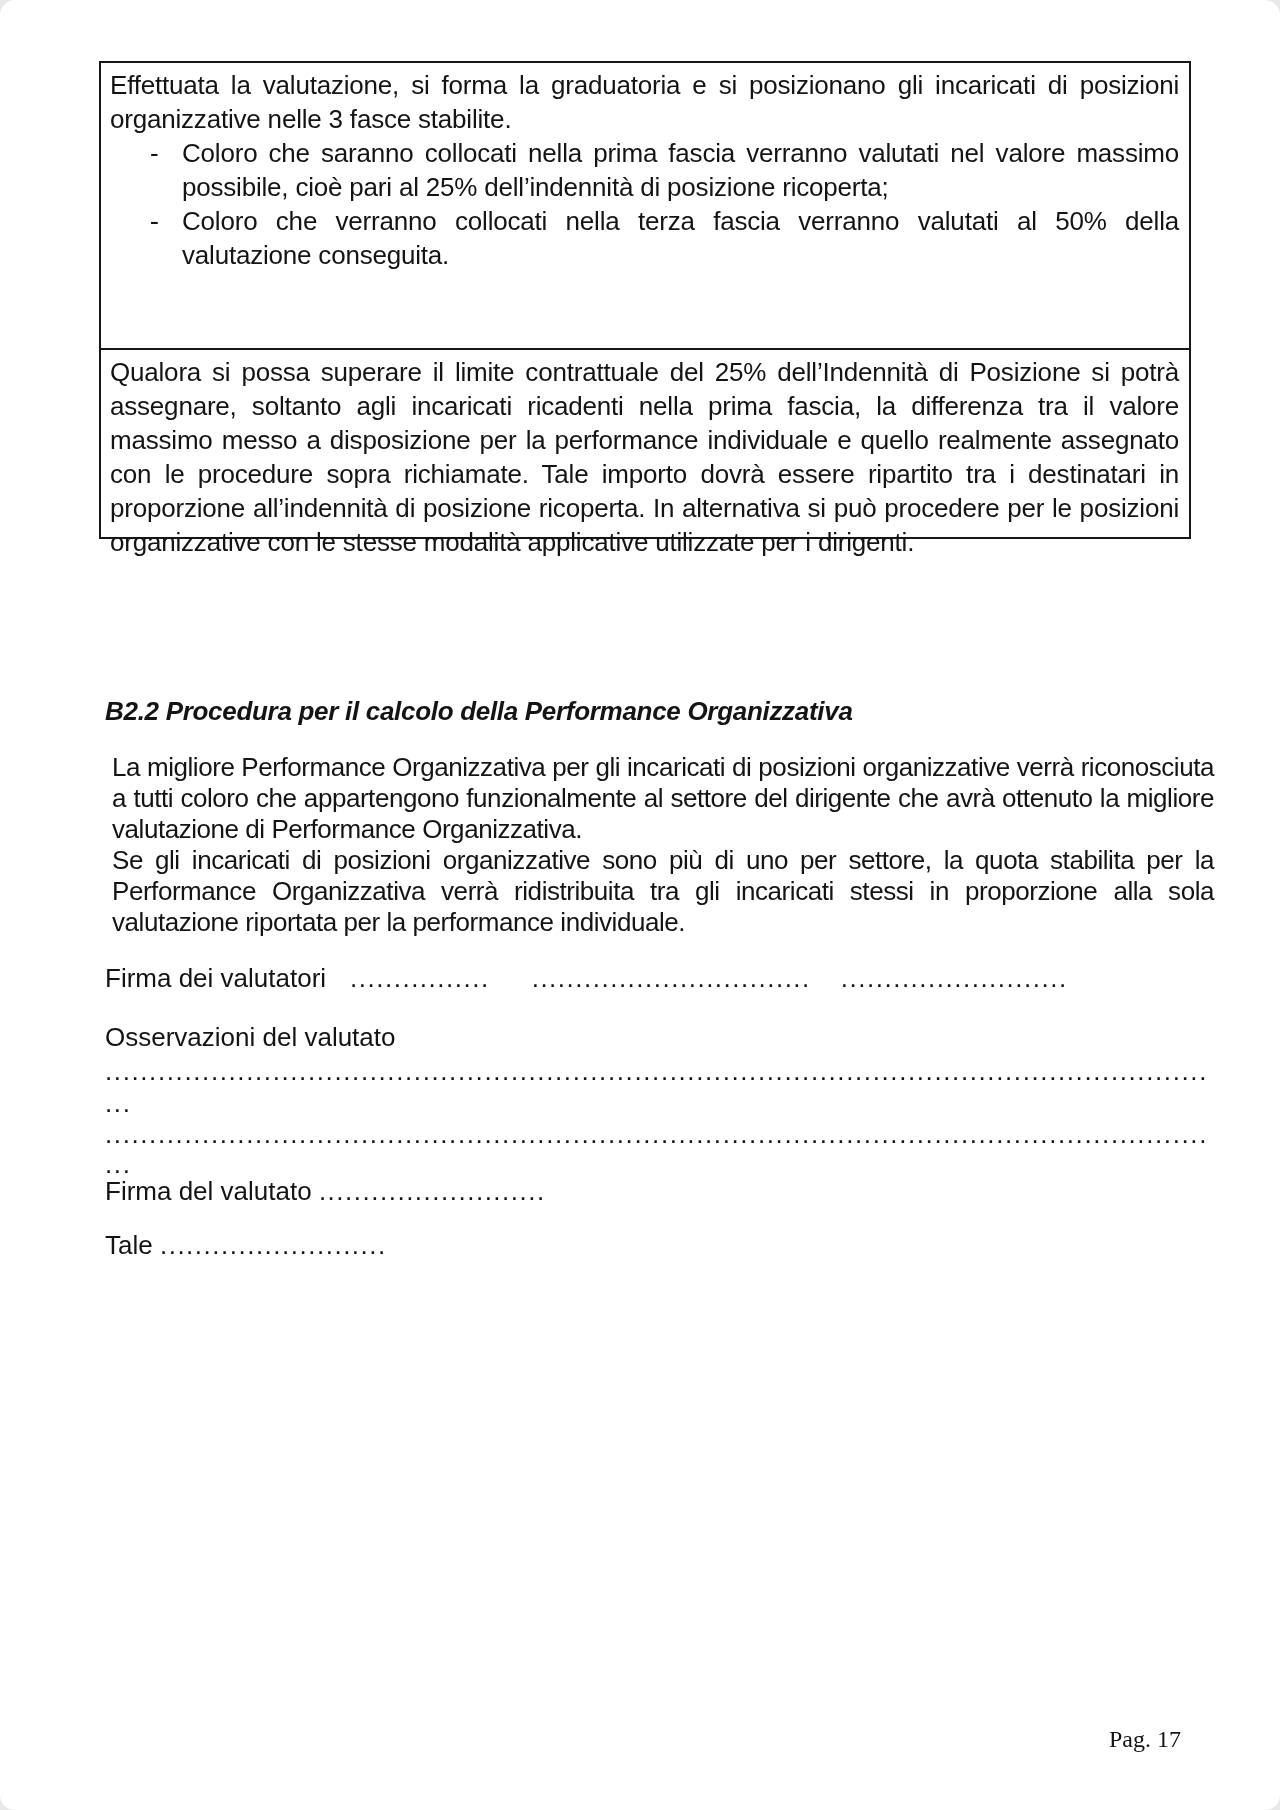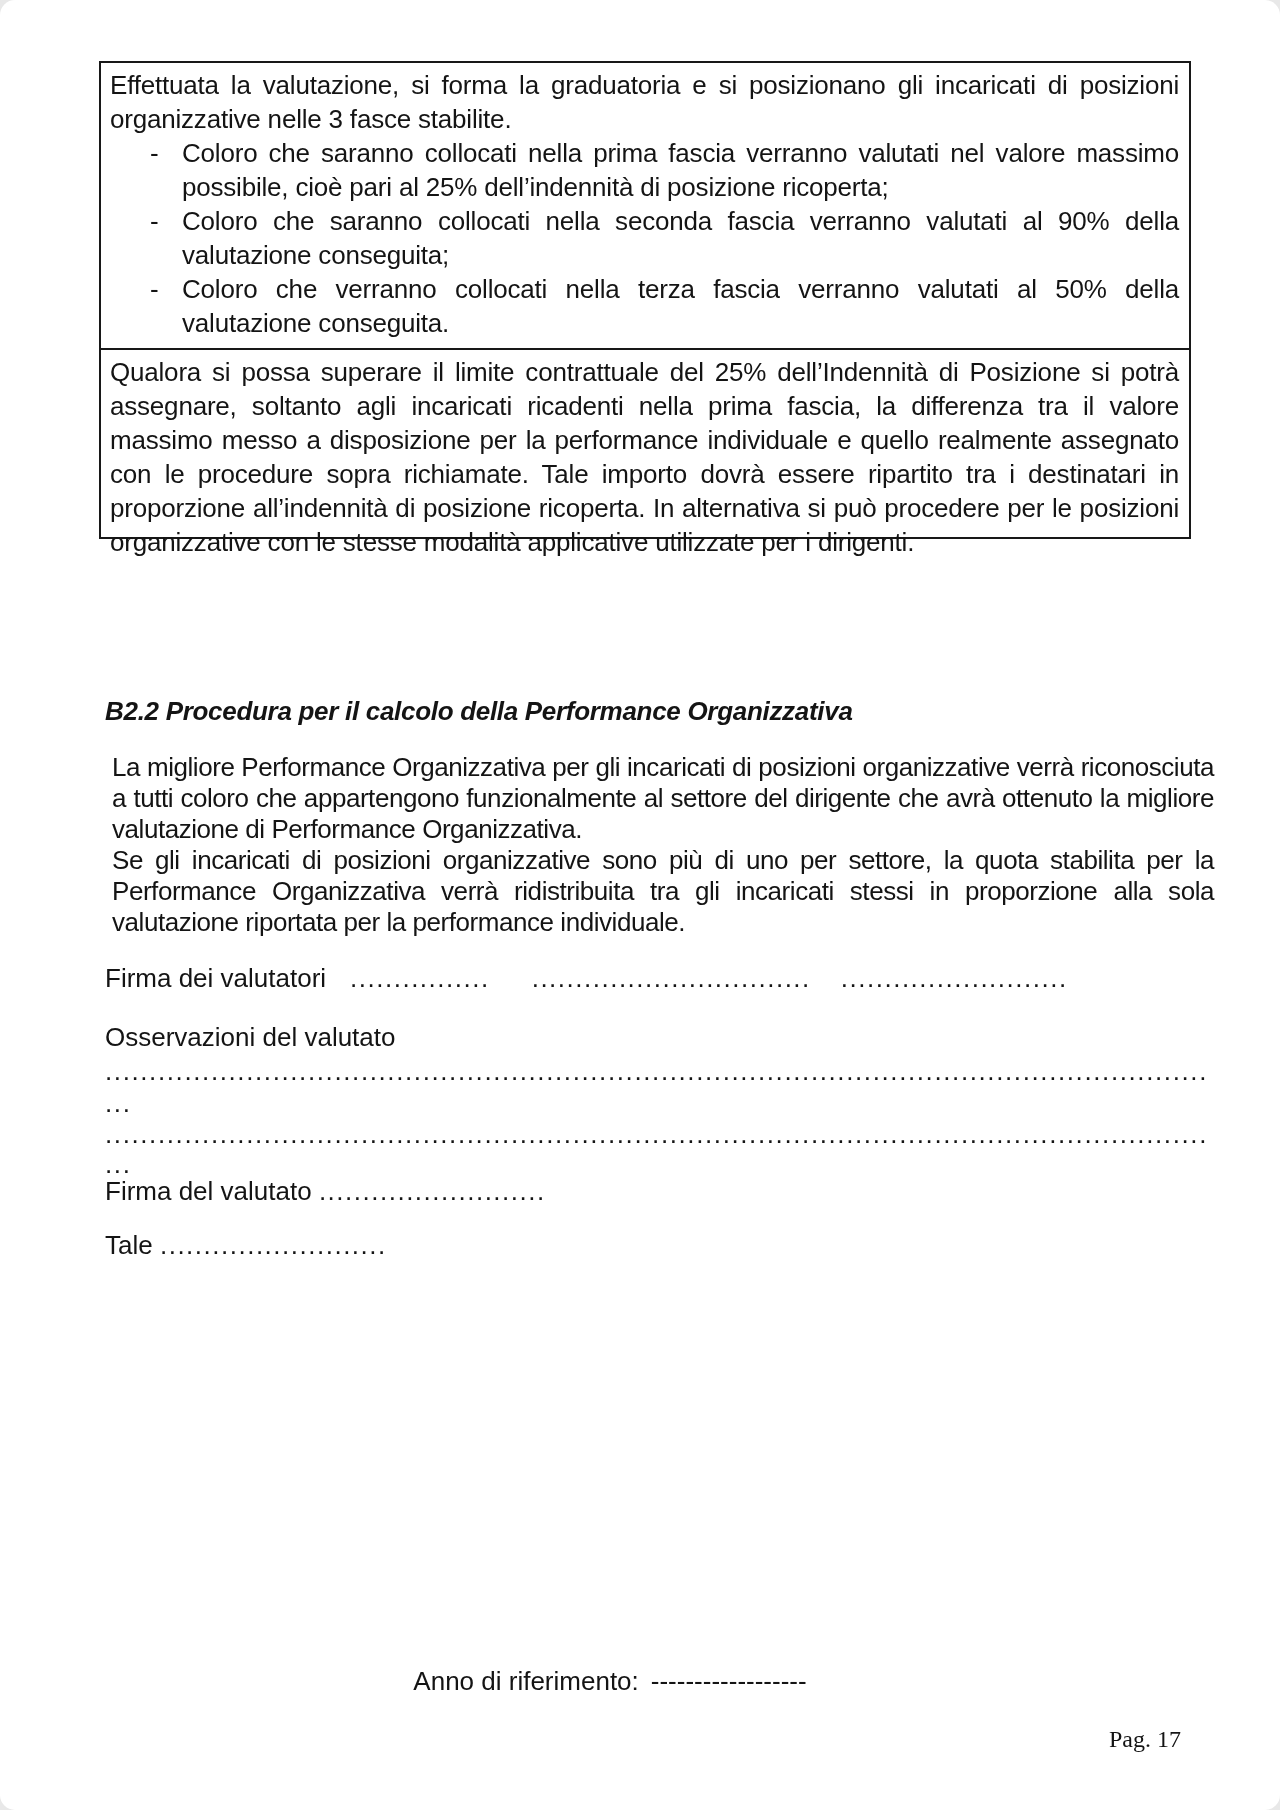--- a/index.html
+++ b/index.html
@@ -82,21 +82,20 @@
 <div class="page">
 
   <div class="frame" id="box1">
     <div>Effettuata la valutazione, si forma la graduatoria e si posizionano gli incaricati di posizioni organizzative nelle 3 fasce stabilite.</div>
     <div class="bullet-item">
       <span class="bullet-marker">-</span>
       <span>Coloro che saranno collocati nella prima fascia verranno valutati nel valore massimo possibile, cioè pari al 25% dell’indennità di posizione ricoperta;</span>
     </div>
     <div class="bullet-item">
       <span class="bullet-marker">-</span>
-      <span>Coloro che saranno collocati nella seconda fascia verranno valutati al 90% della valutazione conseguita;</span>
     </div>
     <div class="bullet-item">
       <span class="bullet-marker">-</span>
       <span>Coloro che verranno collocati nella terza fascia verranno valutati al 50% della valutazione conseguita.</span>
     </div>
   </div>
 
   <div class="frame" id="box2">
     <div>Qualora si possa superare il limite contrattuale del 25% dell’Indennità di Posizione si potrà assegnare, soltanto agli incaricati ricadenti nella prima fascia, la differenza tra il valore massimo messo a disposizione per la performance individuale e quello realmente assegnato con le procedure sopra richiamate. Tale importo dovrà essere ripartito tra i destinatari in proporzione all’indennità di posizione ricoperta. In alternativa si può procedere per le posizioni organizzative con le stesse modalità applicative utilizzate per i dirigenti.</div>
   </div>
@@ -122,19 +121,16 @@
     <span>Firma del valutato</span>
     <span class="dots">..........................</span>
   </div>
 
   <div class="sig-row" id="data-row">
     <span>Tale</span>
     <span class="dots">..........................</span>
   </div>
 
 
-  <div class="anno">
-    <span class="anno-label">Anno di riferimento:</span><span>------------------</span>
-  </div>
 
   <div class="pag">Pag. 17</div>
 
 </div>
 
 </body></html>

